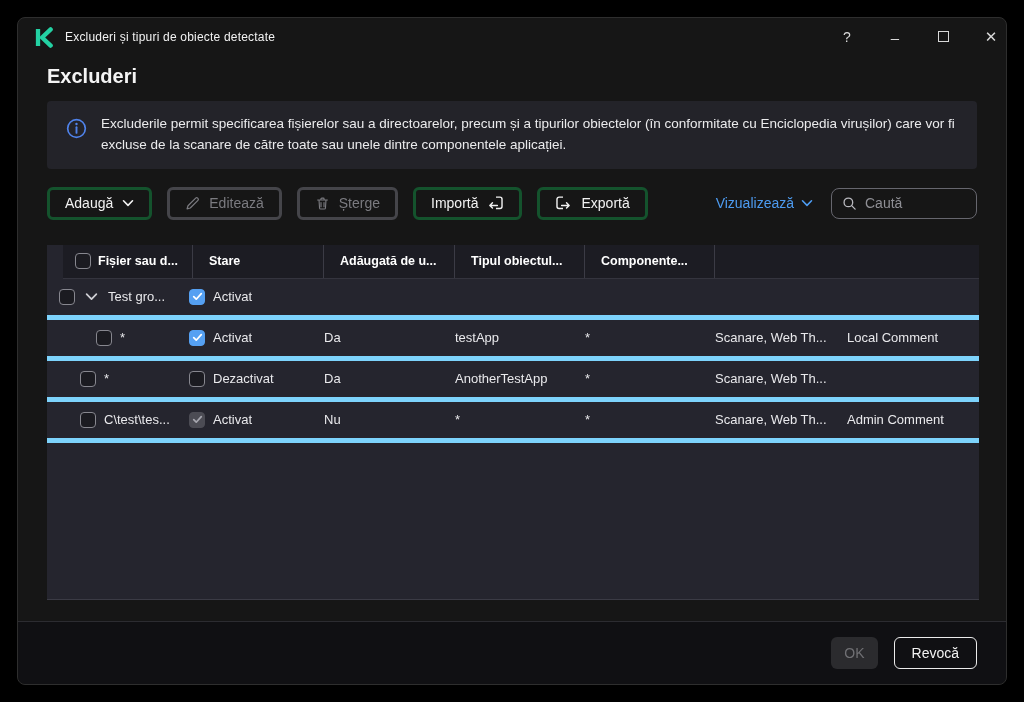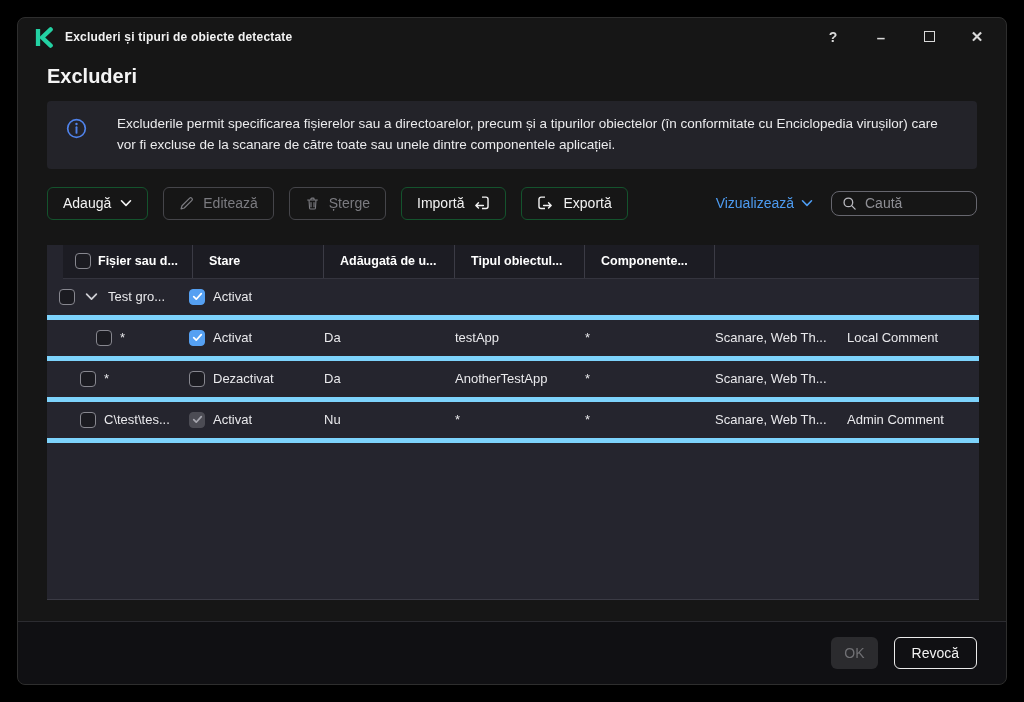--- a/index.html
+++ b/index.html
@@ -3,49 +3,49 @@
 <meta charset="utf-8">
 <style>
   * { box-sizing: border-box; margin: 0; padding: 0; }
   html, body { width: 1024px; height: 702px; background: #000; overflow: hidden;
     font-family: "Liberation Sans", sans-serif; }
   .window { position: absolute; left: 17px; top: 17px; width: 990px; height: 668px;
     background: #161616; border: 1px solid #2e2e2e; border-radius: 8px;
     display: flex; flex-direction: column; overflow: hidden; }
 
   
-  .titlebar { height: 38px; flex: 0 0 38px; display: flex; align-items: center; padding: 0 18px 0 15px; font-weight: bold; }
+  .titlebar { height: 38px; flex: 0 0 38px; display: flex; align-items: center; padding: 0 4px 0 15px; }
   .logo { width: 21px; height: 21px; margin-right: 11px; flex: 0 0 auto; }
   .win-title { font-size: 12px; color: #f2f2f2; letter-spacing: .2px; }
   .win-controls { margin-left: auto; display: flex; align-items: center; gap: 26px; }
   .wc { color: #d9d9d9; font-size: 14px; width: 22px; text-align: center; cursor: default; }
   .wc.help { font-size: 14px; }
   .wc.min { font-size: 15px; }
   .maxbox { width: 11px; height: 11px; border: 1.4px solid #d9d9d9; display: inline-block; }
   .wc.close { font-size: 15px; }
 
   
   .heading { padding: 9px 29px 13px; font-size: 20px; font-weight: bold; color: #f4f4f4; }
 
   
   .infobox { margin: 0 29px; background: #232329; border-radius: 4px; display: flex;
-    align-items: flex-start; gap: 30px; padding: 13px 18px 13px 19px; }
+    align-items: flex-start; gap: 14px; padding: 13px 18px 13px 19px; }
   .infobox svg { flex: 0 0 auto; margin-top: 4px; }
   .info-text { font-size: 13.5px; line-height: 1.55; color: #ebebed; max-width: 880px; }
 
   
   .toolbar { margin: 18px 29px 0; display: flex; align-items: center; }
-  .btn { height: 33px; padding: 0 15px; border: 1px solid #14532d; border-radius: 6px;
+  .btn { height: 33px; padding: 0 15px; border: 3px solid #14532d; border-radius: 6px;
     background: transparent; color: #f2f2f2; font-size: 14px; display: inline-flex;
     align-items: center; gap: 9px; font-family: inherit; cursor: pointer; margin-right: 15px; }
   .btn svg { display: block; }
   .btn.disabled { border-color: #45454a; color: #7b7b80; cursor: default; }
   .view-link { margin-left: auto; display: flex; align-items: center; gap: 7px;
     color: #4d9bf0; font-size: 14px; cursor: pointer; margin-right: 18px; }
-  .searchbox { width: 146px; height: 25px; border: 1px solid #66666e; border-radius: 8px;
+  .searchbox { width: 146px; height: 31px; border: 1px solid #66666e; border-radius: 8px;
     display: flex; align-items: center; gap: 8px; padding: 0 10px; color: #9b9ba1; }
   .searchbox input { background: transparent; border: none; outline: none; width: 90px;
     color: #e8e8e8; font-size: 14px; font-family: inherit; }
   .searchbox input::placeholder { color: #8f8f95; }
 
   
   .table { margin: 25px 29px 0; width: 932px; height: 355px; background: #25252e;
     border-bottom: 1px solid #3b3b45; display: flex; flex-direction: column; align-items: flex-end; }
   .tr { display: grid; grid-template-columns: 130px 131px 131px 130px 130px 132px 132px 1fr; }
   .thead { height: 34px; background: #1c1c23; border-bottom: 1px solid #34343e; }

